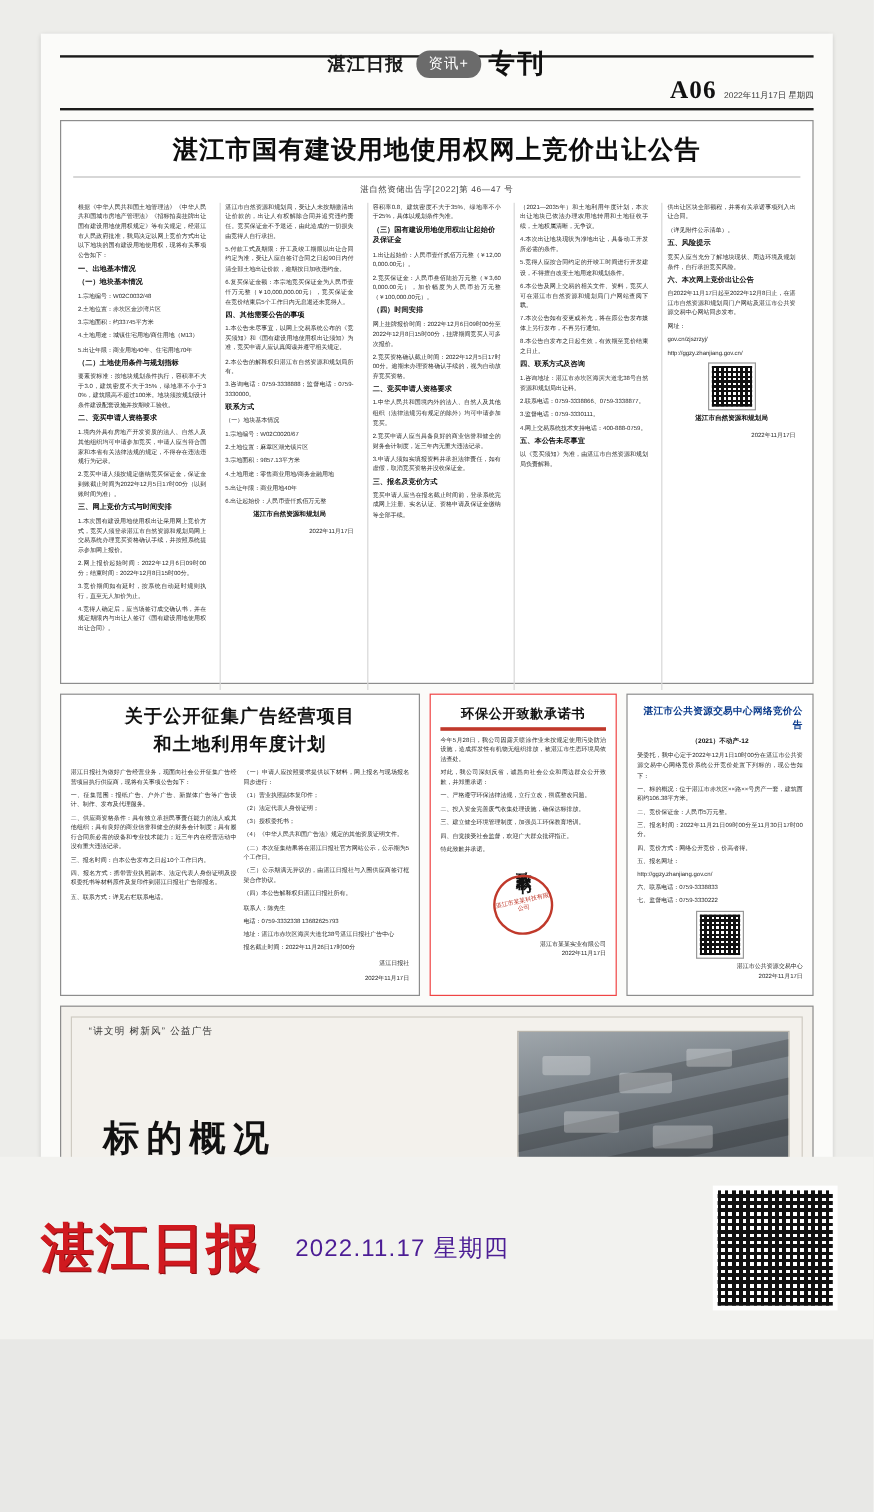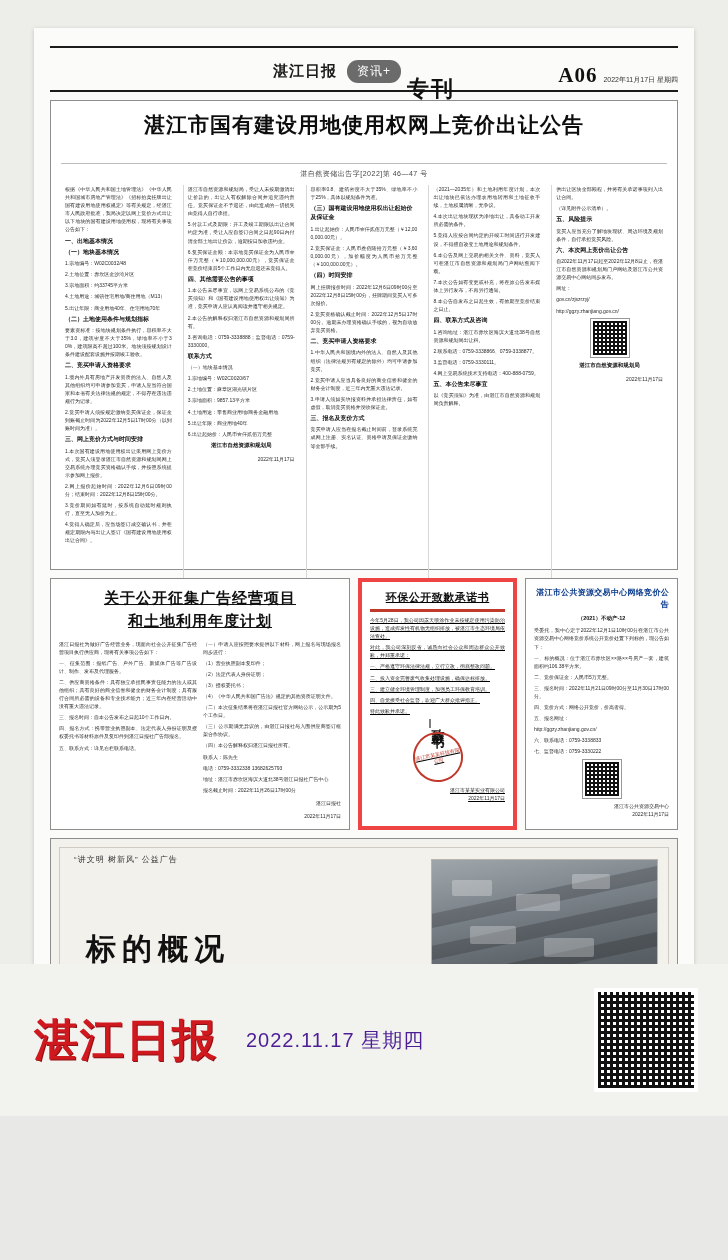--- a/index.html
+++ b/index.html
@@ -35,40 +35,40 @@
     font-family:"Liberation Serif", serif;
     font-size:15px;font-weight:bold;color:#1b1b1b;letter-spacing:1px;
     padding-right:4px;
   }
   .mh-pill{
     background:#6b6b6b;color:#fff;font-size:12px;border-radius:11px;
     padding:3px 10px;letter-spacing:1px;
   }
   .mh-zhuankan{
     font-family:"Liberation Serif", serif;
-    font-size:22px;font-weight:bold;color:#111;letter-spacing:2px;margin-top:36px;
+    font-size:22px;font-weight:bold;color:#111;letter-spacing:2px;
   }
   .mh-pageno{
     position:absolute;right:0;bottom:2px;display:flex;align-items:flex-end;gap:6px;margin-top:40px;
   }
   .mh-pageno .num{
     font-family:"Liberation Serif", serif;
     font-size:21px;font-weight:bold;color:#111;letter-spacing:1px;
   }
   .mh-pageno .date{font-size:7px;color:#333;padding-bottom:3px;}
 
   
   .mainbox{
     margin:8px 16px 0 16px;border:1px solid #8d8d8d;background:#fff;
     padding:10px 10px 6px 10px;height:470px;box-sizing:border-box;
   }
   .headline{
     text-align:center;font-family:"Liberation Serif", serif;
     font-size:21px;font-weight:bold;color:#0d0d0d;letter-spacing:1px;
-    border-bottom:1px solid #bdbdbd;padding-bottom:24px;
+    border-bottom:1px solid #bdbdbd;padding-bottom:8px;
   }
   .subhead{
     text-align:center;font-size:7px;color:#444;margin-top:5px;letter-spacing:.5px;
   }
   .cols{
     display:flex;gap:7px;margin-top:6px;height:406px;
   }
   .col{
     flex:1;border-left:1px solid #d7d7d7;padding:0 4px;
     overflow:hidden;
@@ -90,25 +90,25 @@
       repeating-linear-gradient(0deg,#111 0 2px,transparent 2px 4px),
       repeating-linear-gradient(90deg,#111 0 2px,transparent 2px 4px);
     background-color:#fff;border:2px solid #fff;outline:1px solid #999;
   }
 
   
   .row2{
     display:flex;gap:8px;margin:8px 16px 0 16px;height:252px;
   }
   .boxA{flex:0 0 300px;border:1px solid #8d8d8d;background:#fff;padding:8px;box-sizing:border-box;}
-  .boxB{flex:1;border:4px solid #ef4444;background:#fff;padding:8px;box-sizing:border-box;text-decoration:underline;}
+  .boxB{flex:1;border:1px solid #ef4444;background:#fff;padding:8px;box-sizing:border-box;}
   .boxC{flex:1;border:1px solid #8d8d8d;background:#fff;padding:8px;box-sizing:border-box;}
   .bigtitle{
     text-align:center;font-family:"Liberation Serif", serif;
-    font-size:15px;font-weight:bold;color:#111;line-height:1.55;letter-spacing:1px;text-decoration:underline;
+    font-size:15px;font-weight:bold;color:#111;line-height:1.55;letter-spacing:1px;
   }
   .midtitle{
     text-align:center;font-family:"Liberation Serif", serif;
     font-size:11px;font-weight:bold;color:#111;letter-spacing:.5px;
   }
   .smalltitle{
     text-align:right;font-size:8px;font-weight:bold;color:#0b3b8c;letter-spacing:.3px;line-height:1.5;
   }
   .two{display:flex;gap:6px;margin-top:6px;}
   .two > div{flex:1;}

